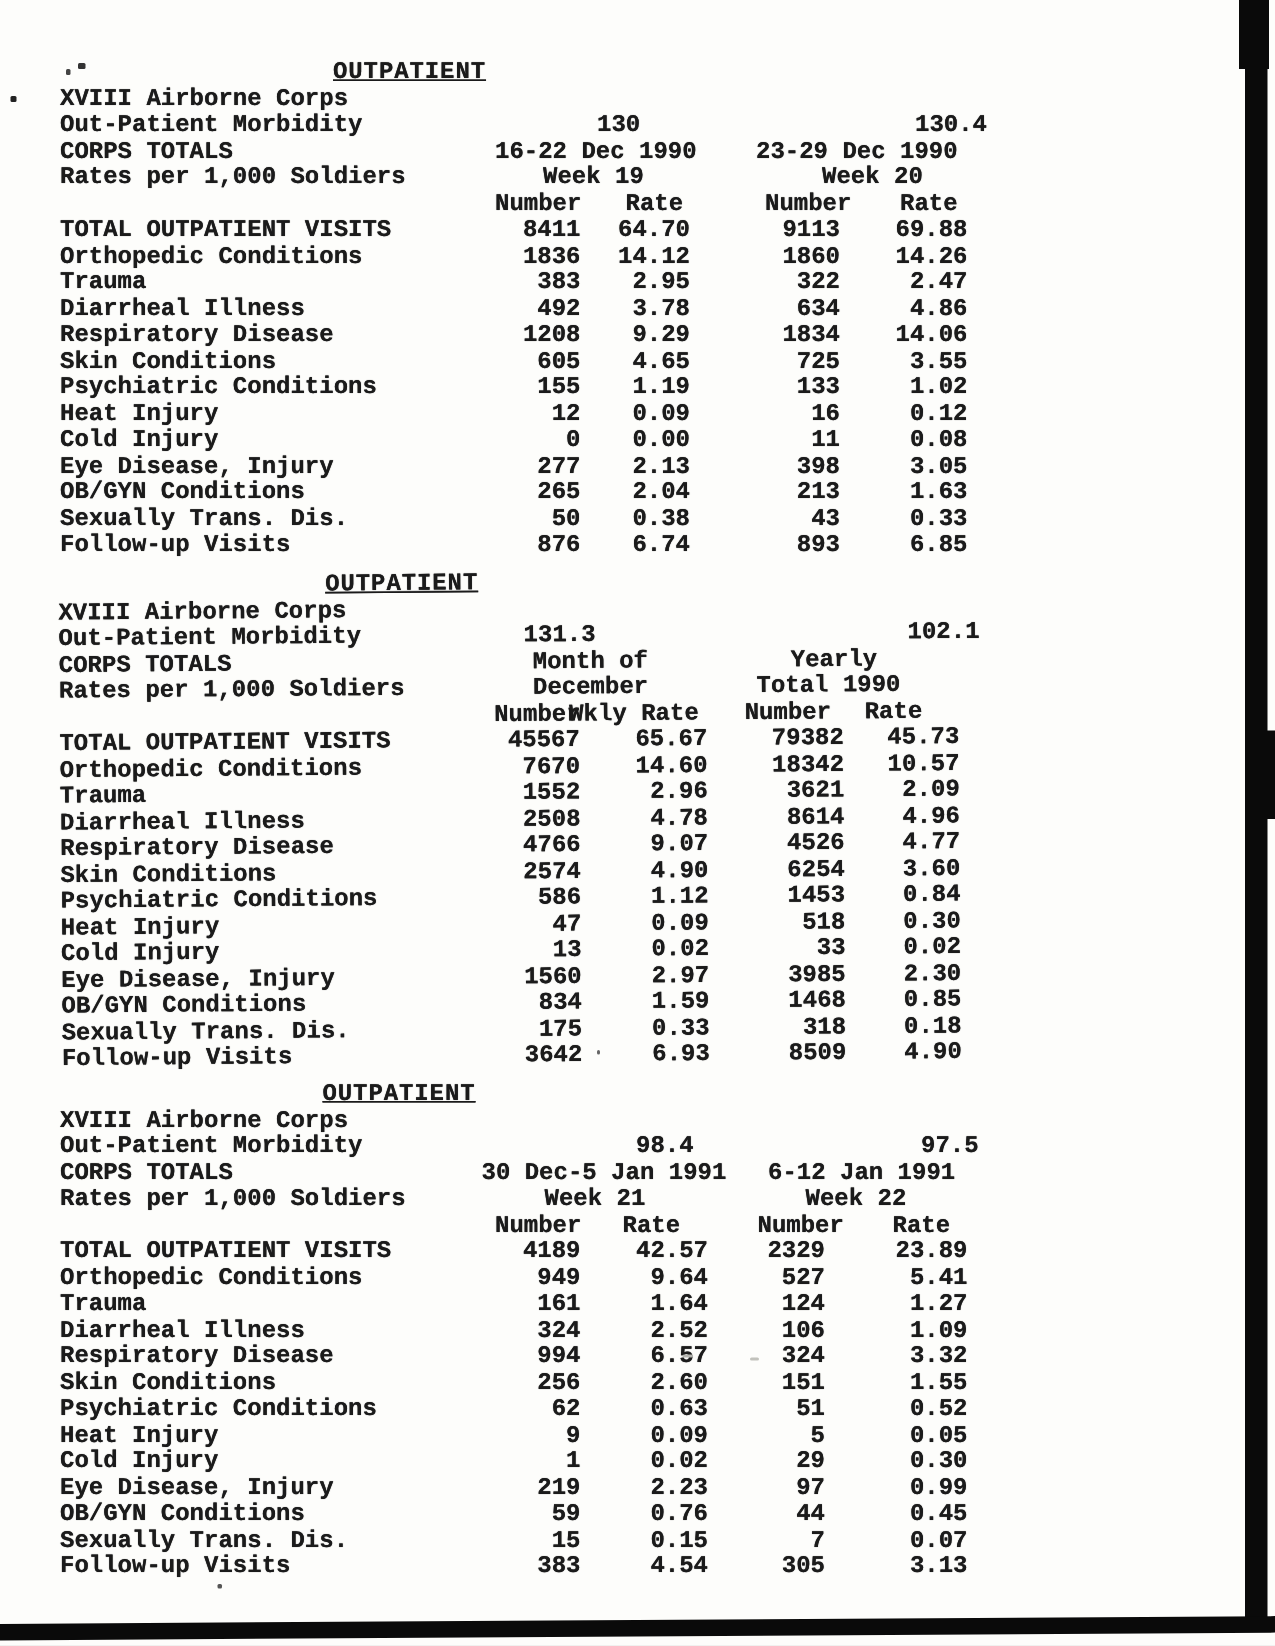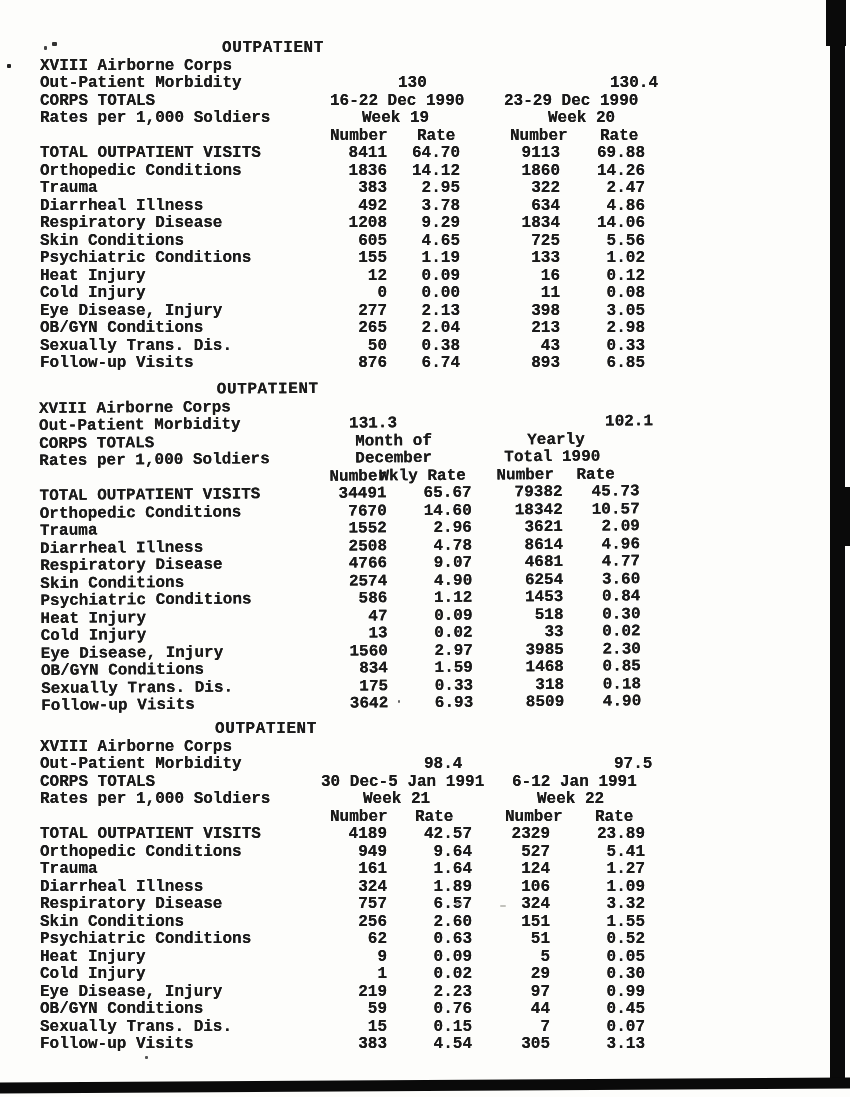--- a/index.html
+++ b/index.html
@@ -8,21 +8,21 @@
     background:#fdfdfb;overflow:hidden;
     font-family:"Liberation Mono","DejaVu Sans Mono",monospace;
     font-weight:700;color:#1b1b1b;
   }
   .doc{position:absolute;top:40px;left:0;width:850px;
        text-shadow:0 0 0.5px currentColor;}
   .tbl{position:relative;width:850px;font-size:16px;}
   .line{position:relative;height:17.5px;line-height:17.5px;white-space:pre;}
   .abs{position:absolute;top:0;}
   .lab{position:absolute;left:40px;top:0;}
-  .title{position:absolute;top:0;letter-spacing:0.6px;}
+  .title{position:absolute;top:0;letter-spacing:0.6px;text-decoration:underline;}
   .row{display:grid;padding-left:40px;height:17.5px;line-height:17.5px;white-space:pre;
        grid-template-columns:var(--wl) var(--w1) var(--w2) var(--w3) var(--w4);}
   .row .num{text-align:right;}
   .row .lblcell{text-align:left;}
 
   
   .t1{--wl:292px;--w1:55px;--w2:73px;--w3:100px;--w4:85px;}
   .t1 .title{left:222px}
   .t1 .morbL{left:398px}.t1 .morbR{left:610px}
   .t1 .perL{left:330px}.t1 .perR{left:504px}
@@ -133,21 +133,21 @@
             <span class="num">9.29</span>
             <span class="num">1834</span>
             <span class="num">14.06</span>
           </div>
 
           <div class="row">
             <span class="lblcell">Skin Conditions</span>
             <span class="num">605</span>
             <span class="num">4.65</span>
             <span class="num">725</span>
-            <span class="num">5.56</span>
+            <span class="num">3.55</span>
           </div>
 
           <div class="row">
             <span class="lblcell">Psychiatric Conditions</span>
             <span class="num">155</span>
             <span class="num">1.19</span>
             <span class="num">133</span>
             <span class="num">1.02</span>
           </div>
 
@@ -173,21 +173,21 @@
             <span class="num">2.13</span>
             <span class="num">398</span>
             <span class="num">3.05</span>
           </div>
 
           <div class="row">
             <span class="lblcell">OB/GYN Conditions</span>
             <span class="num">265</span>
             <span class="num">2.04</span>
             <span class="num">213</span>
-            <span class="num">2.98</span>
+            <span class="num">1.63</span>
           </div>
 
           <div class="row">
             <span class="lblcell">Sexually Trans. Dis.</span>
             <span class="num">50</span>
             <span class="num">0.38</span>
             <span class="num">43</span>
             <span class="num">0.33</span>
           </div>
 
@@ -222,21 +222,21 @@
       <div class="line">
         <span class="abs h1">Number</span>
         <span class="abs h2">Wkly Rate</span>
         <span class="abs h3">Number</span>
         <span class="abs h4">Rate</span>
       </div>
       <div class="rows">
 
           <div class="row">
             <span class="lblcell">TOTAL OUTPATIENT VISITS</span>
-            <span class="num">34491</span>
+            <span class="num">45567</span>
             <span class="num">65.67</span>
             <span class="num">79382</span>
             <span class="num">45.73</span>
           </div>
 
           <div class="row">
             <span class="lblcell">Orthopedic Conditions</span>
             <span class="num">7670</span>
             <span class="num">14.60</span>
             <span class="num">18342</span>
@@ -256,21 +256,21 @@
             <span class="num">2508</span>
             <span class="num">4.78</span>
             <span class="num">8614</span>
             <span class="num">4.96</span>
           </div>
 
           <div class="row">
             <span class="lblcell">Respiratory Disease</span>
             <span class="num">4766</span>
             <span class="num">9.07</span>
-            <span class="num">4681</span>
+            <span class="num">4526</span>
             <span class="num">4.77</span>
           </div>
 
           <div class="row">
             <span class="lblcell">Skin Conditions</span>
             <span class="num">2574</span>
             <span class="num">4.90</span>
             <span class="num">6254</span>
             <span class="num">3.60</span>
           </div>
@@ -379,28 +379,28 @@
             <span class="lblcell">Trauma</span>
             <span class="num">161</span>
             <span class="num">1.64</span>
             <span class="num">124</span>
             <span class="num">1.27</span>
           </div>
 
           <div class="row">
             <span class="lblcell">Diarrheal Illness</span>
             <span class="num">324</span>
-            <span class="num">1.89</span>
+            <span class="num">2.52</span>
             <span class="num">106</span>
             <span class="num">1.09</span>
           </div>
 
           <div class="row">
             <span class="lblcell">Respiratory Disease</span>
-            <span class="num">757</span>
+            <span class="num">994</span>
             <span class="num">6.57</span>
             <span class="num">324</span>
             <span class="num">3.32</span>
           </div>
 
           <div class="row">
             <span class="lblcell">Skin Conditions</span>
             <span class="num">256</span>
             <span class="num">2.60</span>
             <span class="num">151</span>

